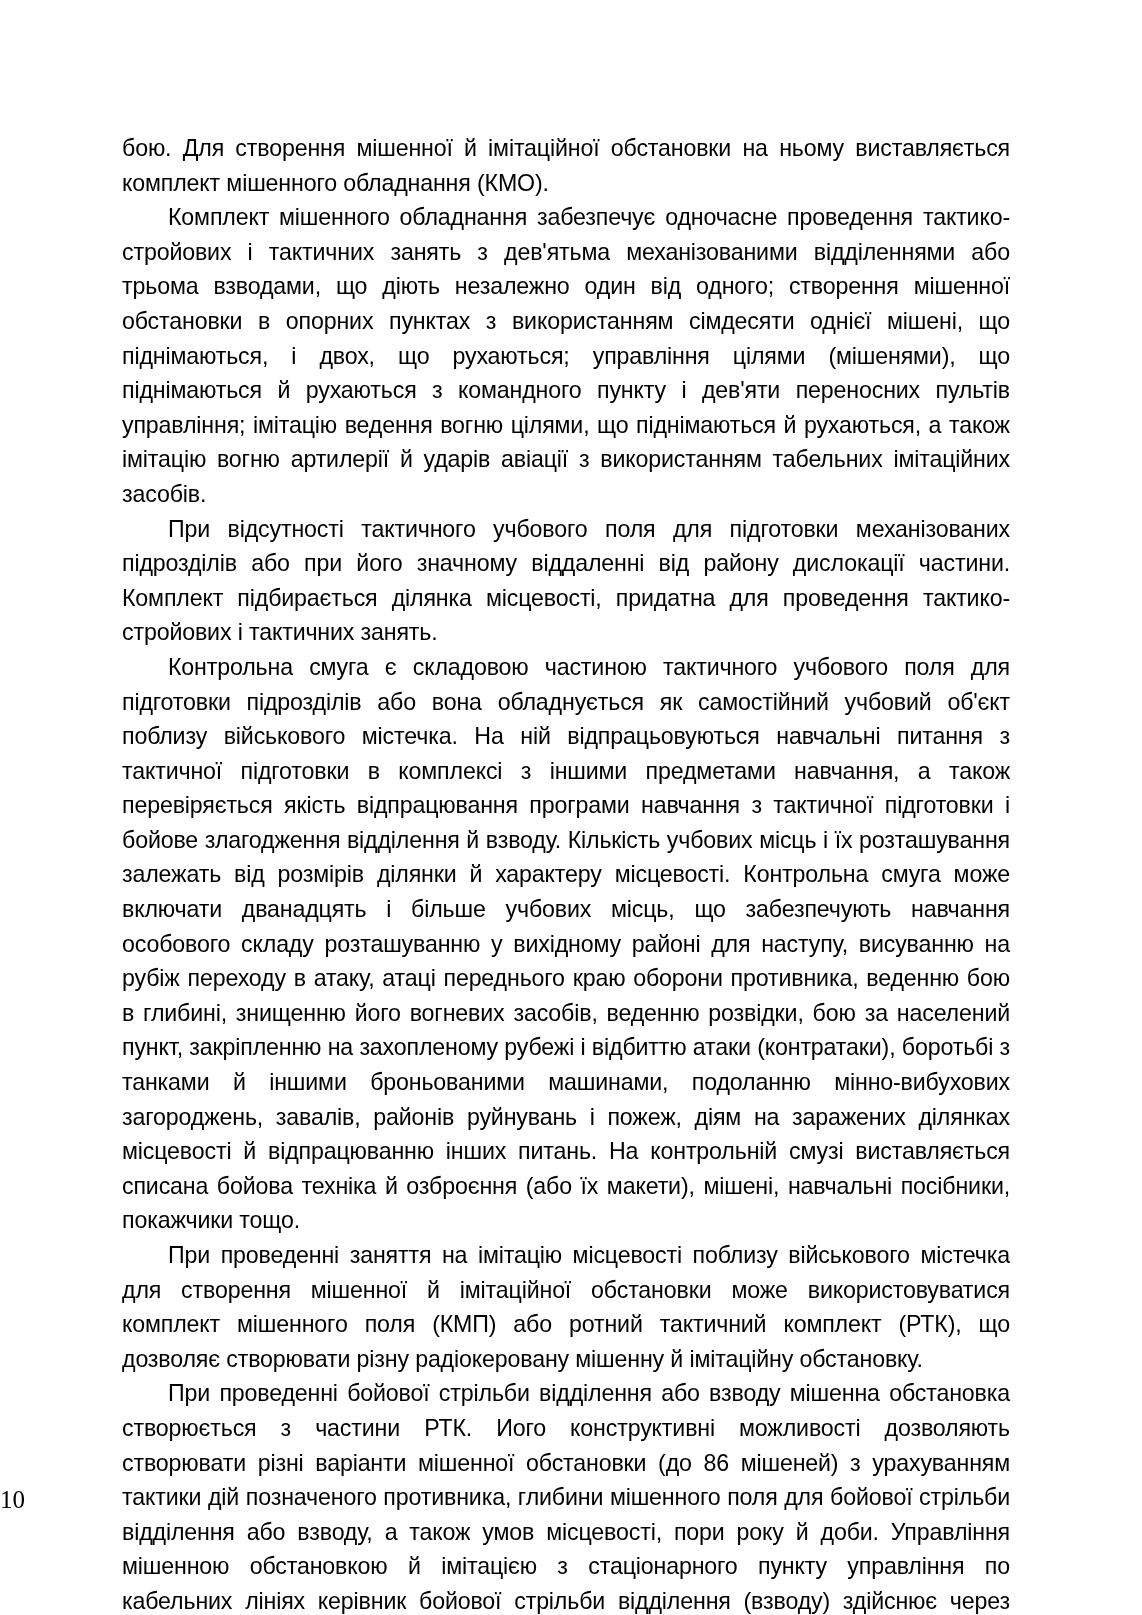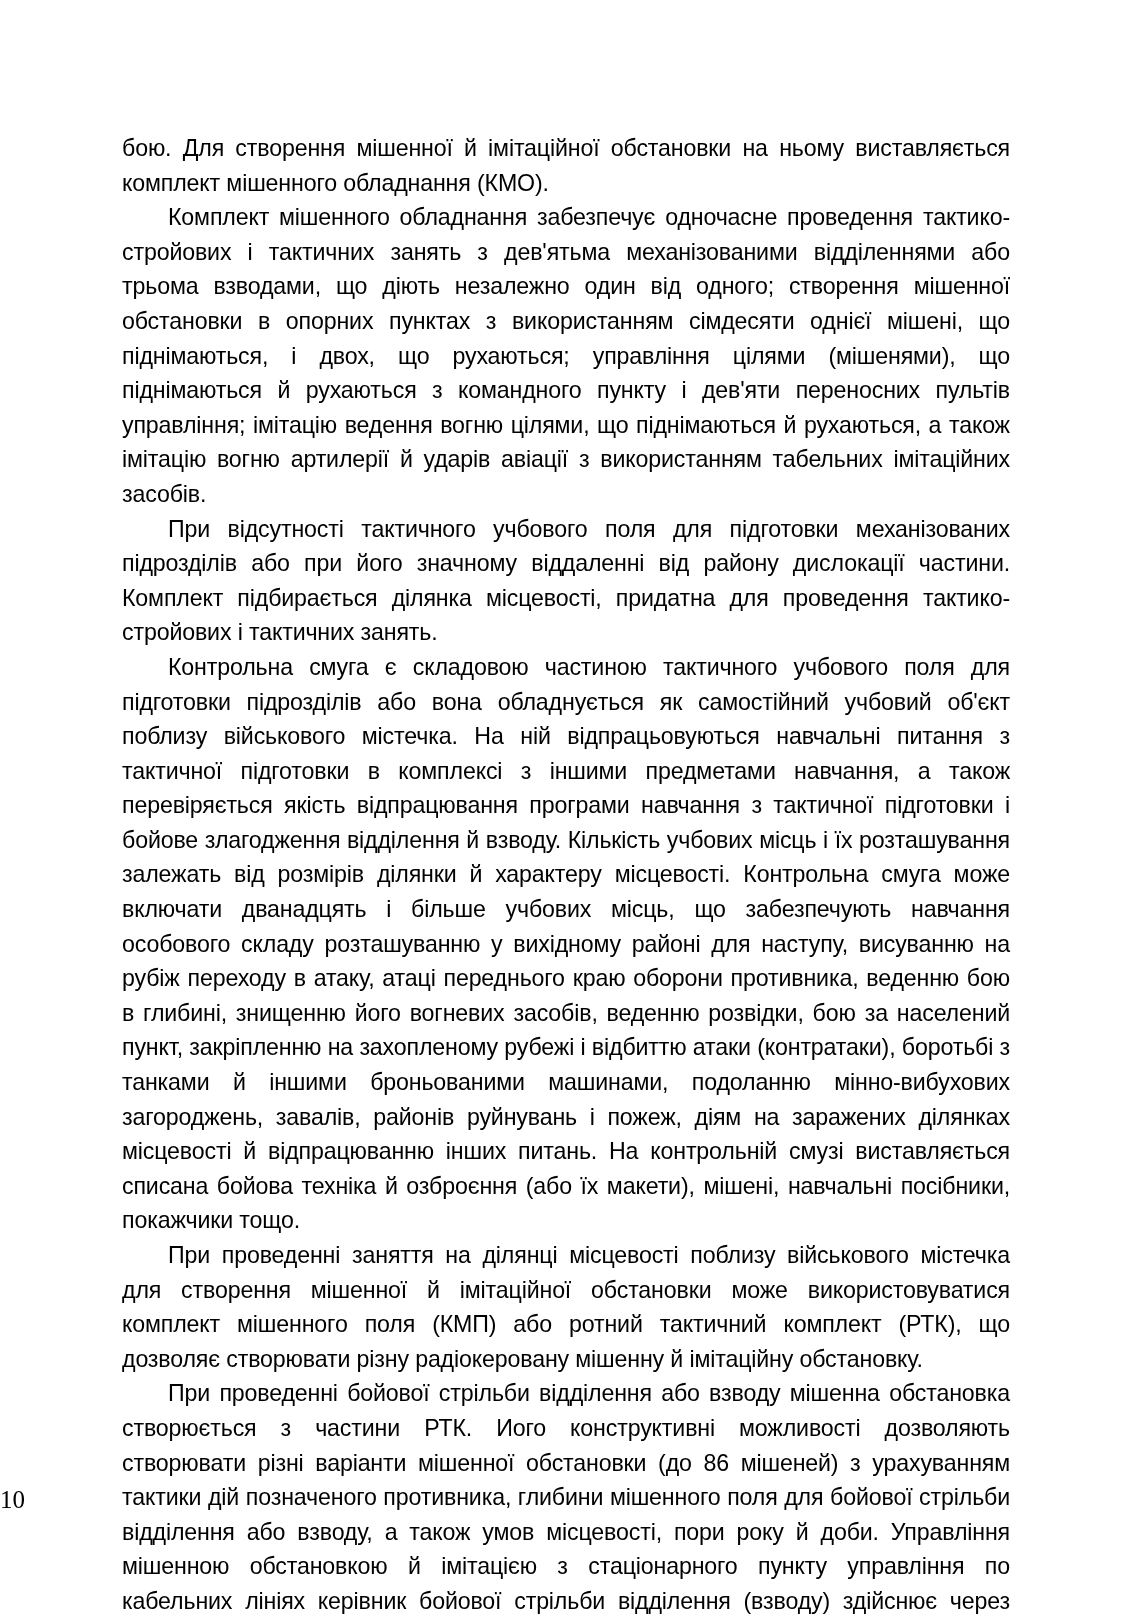--- a/index.html
+++ b/index.html
@@ -69,19 +69,19 @@
 </head>
 <body>
 
 <div id="page">
 
   <div id="text-body">
     <p class="para">бою. Для створення мішенної й імітаційної обстановки на ньому виставляється комплект мішенного обладнання (КМО).</p>
     <p class="para indented">Комплект мішенного обладнання забезпечує одночасне проведення тактико-стройових і тактичних занять з дев'ятьма механізованими відділеннями або трьома взводами, що діють незалежно один від одного; створення мішенної обстановки в опорних пунктах з використанням сімдесяти однієї мішені, що піднімаються, і двох, що рухаються; управління цілями (мішенями), що піднімаються й рухаються з командного пункту і дев'яти переносних пультів управління; імітацію ведення вогню цілями, що піднімаються й рухаються, а також імітацію вогню артилерії й ударів авіації з використанням табельних імітаційних засобів.</p>
     <p class="para indented">При відсутності тактичного учбового поля для підготовки механізованих підрозділів або при його значному віддаленні від району дислокації частини. Комплект підбирається ділянка місцевості, придатна для проведення тактико-стройових і тактичних занять.</p>
     <p class="para indented">Контрольна смуга є складовою частиною тактичного учбового поля для підготовки підрозділів або вона обладнується як самостійний учбовий об'єкт поблизу військового містечка. На ній відпрацьовуються навчальні питання з тактичної підготовки в комплексі з іншими предметами навчання, а також перевіряється якість відпрацювання програми навчання з тактичної підготовки і бойове злагодження відділення й взводу. Кількість учбових місць і їх розташування залежать від розмірів ділянки й характеру місцевості. Контрольна смуга може включати дванадцять і більше учбових місць, що забезпечують навчання особового складу розташуванню у вихідному районі для наступу, висуванню на рубіж переходу в атаку, атаці переднього краю оборони противника, веденню бою в глибині, знищенню його вогневих засобів, веденню розвідки, бою за населений пункт, закріпленню на захопленому рубежі і відбиттю атаки (контратаки), боротьбі з танками й іншими броньованими машинами, подоланню мінно-вибухових загороджень, завалів, районів руйнувань і пожеж, діям на заражених ділянках місцевості й відпрацюванню інших питань. На контрольній смузі виставляється списана бойова техніка й озброєння (або їх макети), мішені, навчальні посібники, покажчики тощо.</p>
-    <p class="para indented">При проведенні заняття на ділянці місцевості поблизу військового містечка для створення мішенної й імітаційної обстановки може використовуватися комплект мішенного поля (КМП) або ротний тактичний комплект (РТК), що дозволяє створювати різну радіокеровану мішенну й імітаційну обстановку.</p>
+    <p class="para indented">При проведенні заняття на імітацію місцевості поблизу військового містечка для створення мішенної й імітаційної обстановки може використовуватися комплект мішенного поля (КМП) або ротний тактичний комплект (РТК), що дозволяє створювати різну радіокеровану мішенну й імітаційну обстановку.</p>
     <p class="para indented">При проведенні бойової стрільби відділення або взводу мішенна обстановка створюється з частини РТК. Иого конструктивні можливості дозволяють створювати різні варіанти мішенної обстановки (до 86 мішеней) з урахуванням тактики дій позначеного противника, глибини мішенного поля для бойової стрільби відділення або взводу, а також умов місцевості, пори року й доби. Управління мішенною обстановкою й імітацією з стаціонарного пункту управління по кабельних лініях керівник бойової стрільби відділення (взводу) здійснює через оператора, що перебуває на пункті управління із засобами зв'язку, при цьому сам він перебуває поруч з командиром відділення (взводу), яке навчають.</p>
   </div>
 
   <div id="page-number">10</div>
 
 </div>
 
 </body></html>

